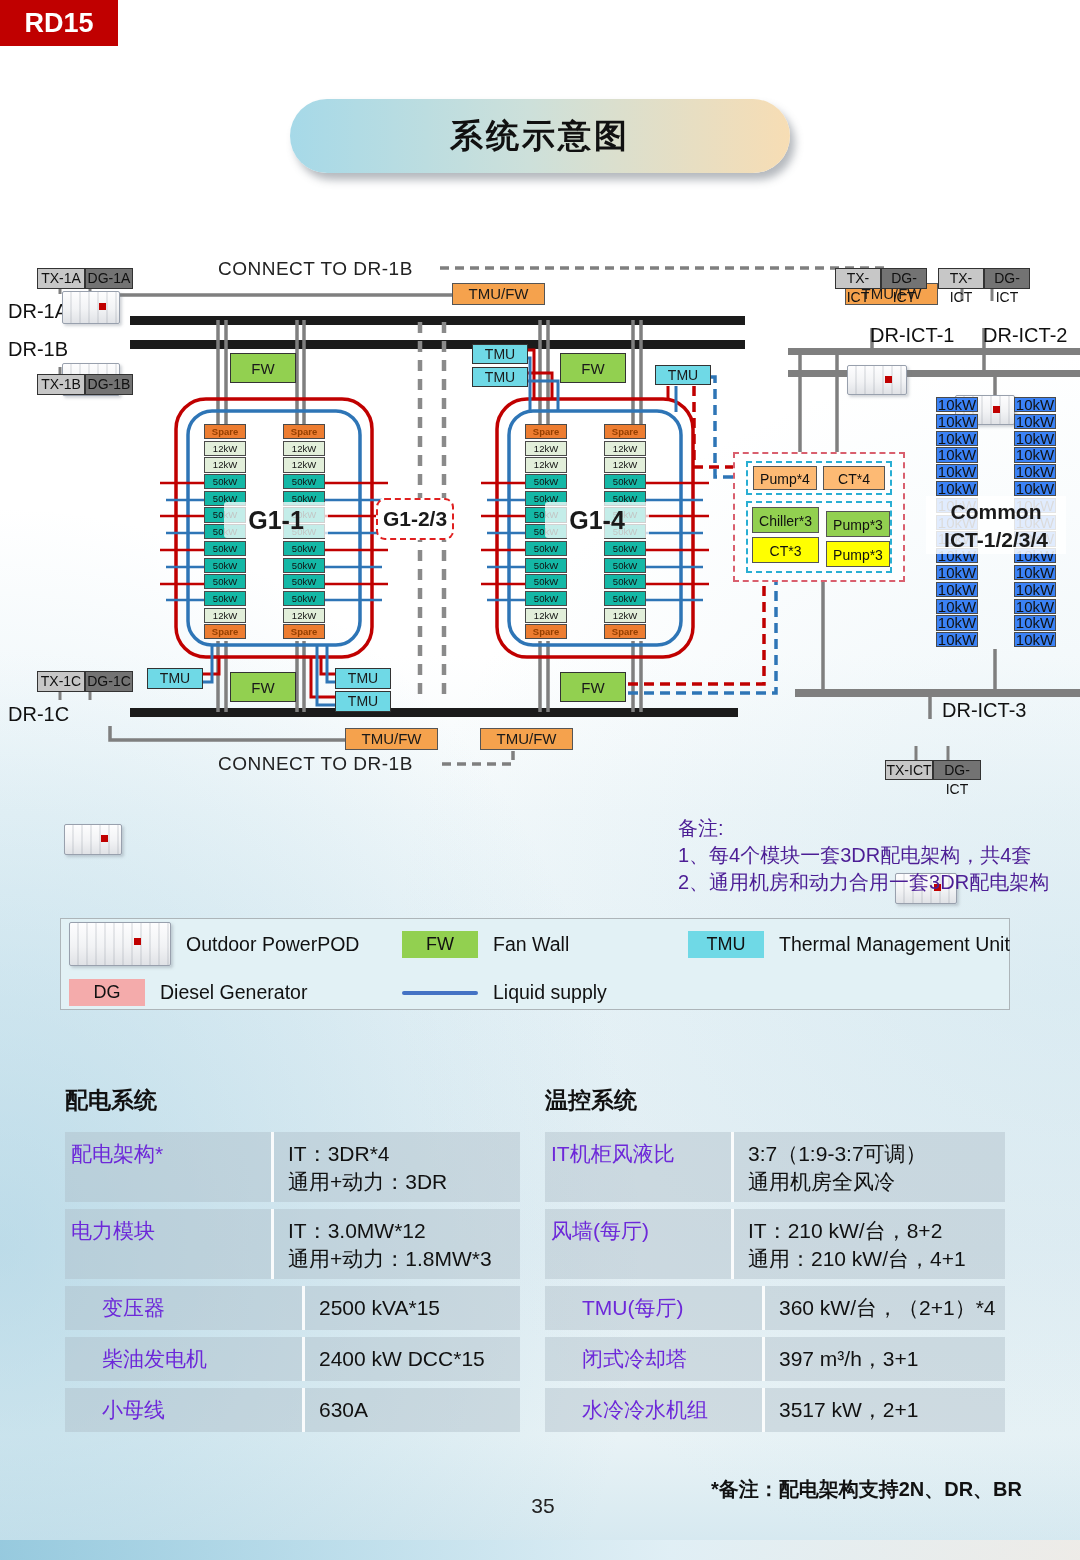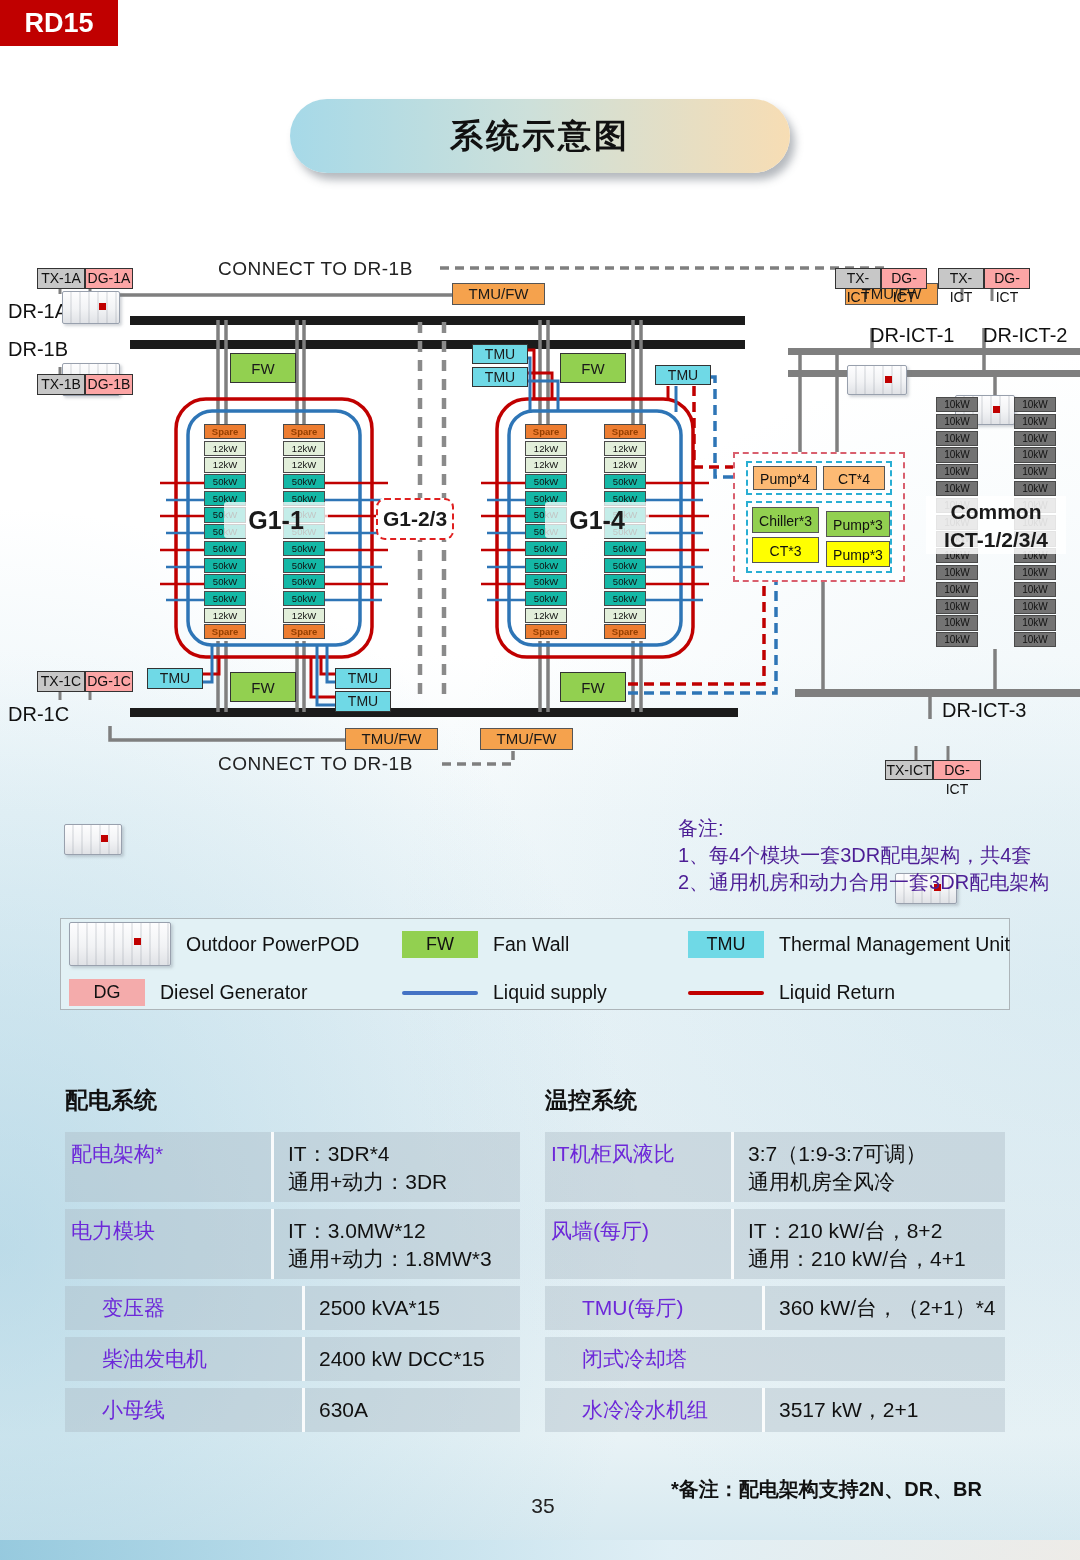--- a/index.html
+++ b/index.html
@@ -19,42 +19,42 @@
   .badge{left:0;top:0;width:118px;height:46px;background:#C00000;color:#fff;
          font-size:27px;font-weight:bold;text-align:center;line-height:46px;}
   .title-pill{left:290px;top:99px;width:500px;height:74px;border-radius:37px;
     background:linear-gradient(90deg,#a6d9e8 0%,#cde0da 48%,#f7ddb4 100%);
     box-shadow:5px 7px 9px rgba(90,100,110,.45);
     text-align:center;line-height:74px;font-size:33px;font-weight:bold;letter-spacing:3px;color:#111;}
 
   
   .sbox{border:1px solid #333;text-align:center;font-size:14px;line-height:19px;color:#111;}
   .tx{background:#C7C7C7;}
-  .dgb{background:#fca5a5;}
+  .dgb{background:#737373;}
   .tmufw{background:#F5A24D;border:1px solid #555;font-size:15px;line-height:20px;}
   .tmu{background:#6FD9E6;border:1px solid #333;font-size:14px;line-height:19px;}
   .fw{background:#92D050;border:1px solid #333;font-size:15px;}
   .podlabel{font-size:20px;color:#111;}
   .connect{font-size:19px;color:#222;letter-spacing:.5px;}
 
   .pod{border:1px solid #98a0ad;border-radius:2px;position:relative;
     background:
       repeating-linear-gradient(90deg, rgba(120,128,140,0) 0 7px, rgba(120,128,140,.16) 7px 9px),
       linear-gradient(180deg,#fdfdfe 0%,#f2f3f5 55%,#e0e2e6 100%);
     box-shadow:2px 2px 3px rgba(120,130,140,.35);}
   .pod::after{content:"";position:absolute;width:7px;height:7px;background:#C00000;left:64%;top:36%;}
 
   
   .rackcol{display:flex;flex-direction:column;}
   .rack{height:15.2px;margin-bottom:1.5px;border:1px solid #4a4a4a;font-size:9.5px;
         line-height:14px;text-align:center;box-sizing:border-box;width:42px;background:#eee;color:#111;}
   .rack.spare{background:#ED7D31;color:#943F00;font-weight:bold;}
   .rack.k12{background:#E2EFDA;}
   .rack.k50{background:#14b8a6;text-align:center;}
-  .rack.k10{background:#737373;height:15.3px;font-size:10px;}
+  .rack.k10{background:#3b82f6;height:15.3px;font-size:15px;}
   .modlabel{background:rgba(255,255,255,.75);font-weight:bold;font-size:25px;text-align:center;line-height:36px;border-radius:3px;}
   .commonlabel{background:rgba(255,255,255,.85);font-weight:bold;font-size:21px;text-align:center;line-height:28px;}
   .g123{border:2px dashed #E02020;border-radius:9px;background:#fff;
         font-weight:bold;font-size:21px;text-align:center;line-height:38px;}
 
   
   .dashpink{border:2px dashed #D95F6E;background:rgba(255,255,255,.65);}
   .dashcyan{border:2px dashed #29AED3;}
   .cbox{border:1px solid #555;text-align:center;font-size:14px;color:#111;}
   .c-cyan{background:#fdba74;}
@@ -407,24 +407,20 @@
         <span>Thermal Management Unit</span>
       </div>
       <div class="lg-item">
         <div class="lg-box" style="background: rgb(244, 171, 171);">DG</div>
         <span>Diesel Generator</span>
       </div>
       <div class="lg-item">
         <div class="lg-line" style="background: rgb(68, 114, 196);"></div>
         <span>Liquid supply</span>
       </div>
-      <div class="lg-item">
-        <div class="lg-line" style="background: rgb(192, 0, 0);"></div>
-        <span>Liquid Return</span>
-      </div>
     </div>
 
   <div class="abs z" style="left:65px;top:1085px;width:455px;">
     <div class="ttitle">配电系统</div>
     <div class="trows" style="margin-top:16px;">
         <div class="trow tall">
           <div class="tlabel" style="width: 200px;">配电架构*</div>
           <div class="tvalue">
             <div>IT：3DR*4</div>
             <div>通用+动力：3DR</div>
@@ -475,25 +471,28 @@
           </div>
         </div>
         <div class="trow short">
           <div class="tlabel" style="width: 180px;">TMU(每厅)</div>
           <div class="tvalue">
             <div>360 kW/台，（2+1）*4</div>
           </div>
         </div>
         <div class="trow short">
           <div class="tlabel" style="width: 180px;">闭式冷却塔</div>
+          <div class="tvalue">
+            <div>397 m³/h，3+1</div>
+          </div>
         </div>
         <div class="trow short">
           <div class="tlabel" style="width: 180px;">水冷冷水机组</div>
           <div class="tvalue">
             <div>3517 kW，2+1</div>
           </div>
         </div>
       </div>
   </div>
 
-  <div class="abs z footnote" style="left:584px;top:1476px;width:398px;">*备注：配电架构支持2N、DR、BR</div>
+  <div class="abs z footnote" style="left:624px;top:1476px;width:398px;">*备注：配电架构支持2N、DR、BR</div>
   <div class="abs z pagenum" style="left:518px;top:1494px;width:50px;">35</div>
 </div>
 
 </body></html>

